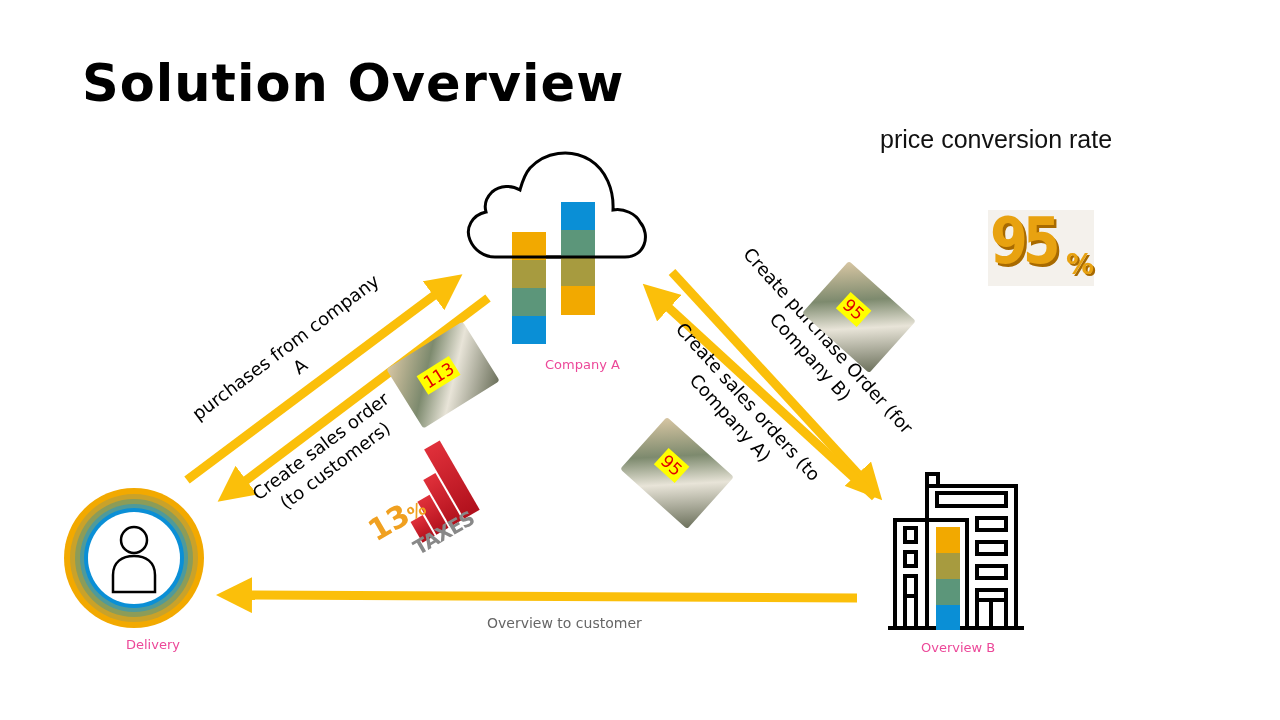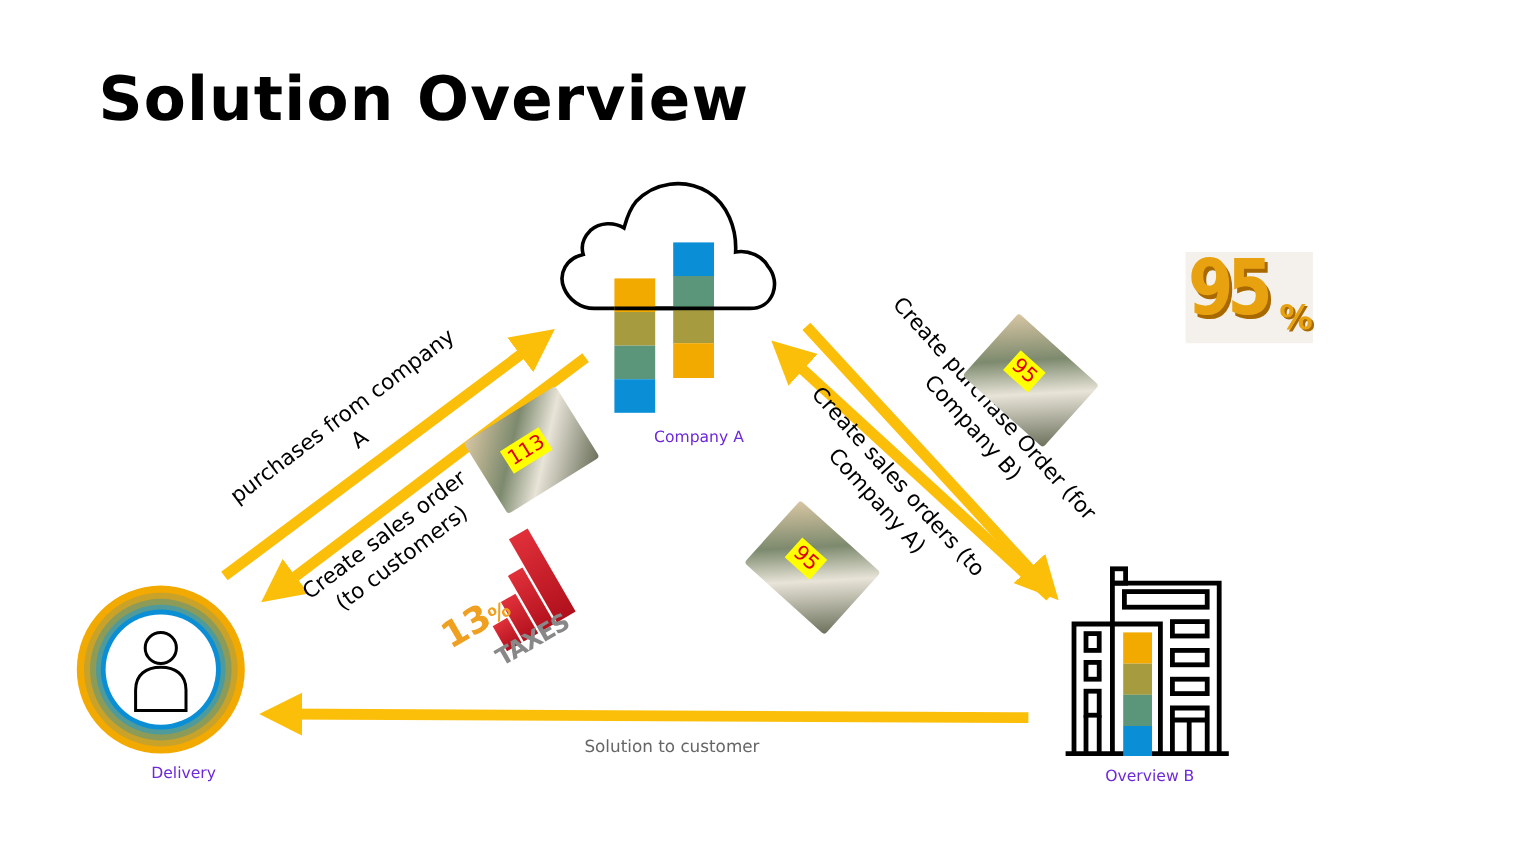--- a/index.html
+++ b/index.html
@@ -1,39 +1,40 @@
 <!DOCTYPE html>
 <html><head>
 <meta charset="utf-8">
 <style>
   html, body { margin:0; padding:0; background:#ffffff; }
   body { width:1280px; height:720px; position:relative; overflow:hidden; font-family:"DejaVu Sans", sans-serif; }
   .title { position:absolute; left:82px; top:54px; font-size:51px; font-weight:bold; color:#000; letter-spacing:1px; font-family:"DejaVu Sans", sans-serif; }
   .note { position:absolute; left:880px; top:122px; font-size:25px; line-height:35px; color:#111; font-family:"Liberation Sans", sans-serif; }
-  .lbl { position:absolute; font-size:13px; color:#6d28d9; font-family:"DejaVu Sans", sans-serif; }
+  .lbl { position:absolute; font-size:13px; color:#ec4899; font-family:"DejaVu Sans", sans-serif; }
   .delivery { position:absolute; left:487px; top:615px; font-size:14px; color:#666; font-family:"DejaVu Sans", sans-serif; }
   .rot { position:absolute; font-size:18px; color:#000; text-align:center; line-height:24px; font-family:"DejaVu Sans", sans-serif; white-space:nowrap; transform-origin:center center; }
   svg.diagram { position:absolute; left:0; top:0; }
   .money { position:absolute; width:90px; height:70px; border-radius:3px; overflow:hidden;
     background:linear-gradient(135deg,#d9c7a4 0%,#7d8a6e 35%,#e8e4d8 60%,#6a6f5a 100%); }
   .money .tag { position:absolute; left:22px; top:22px; background:#ffff00; color:#e00000; font-size:17px; padding:0 3px; font-family:"DejaVu Sans", sans-serif; line-height:22px; }
   .taxes { position:absolute; left:362px; top:452px; width:118px; height:100px; transform:rotate(-30deg); }
   .taxes .bar { position:absolute; bottom:14px; background:linear-gradient(#e0303a,#b0101c); }
   .taxes .pct { position:absolute; left:0; top:34px; font-size:30px; font-weight:bold; color:#f0a020; font-family:"DejaVu Sans", sans-serif; }
   .taxes .word { position:absolute; left:30px; bottom:0px; font-size:20px; font-weight:bold; color:#888; font-family:"DejaVu Sans", sans-serif; letter-spacing:-1px; }
   .big95 { position:absolute; left:988px; top:210px; width:106px; height:76px; background:#f4f1ec; }
   .big95 .num { position:absolute; left:2px; top:-6px; font-size:64px; font-weight:bold; color:#e8a210; font-family:"DejaVu Sans", sans-serif; letter-spacing:-6px; text-shadow:3px 3px 0 #a86a00; transform:scaleX(0.85); transform-origin:left; }
   .big95 .pc { position:absolute; left:78px; top:38px; font-size:28px; font-weight:bold; color:#e8a210; text-shadow:2px 2px 0 #a86a00; font-family:"DejaVu Sans", sans-serif; }
 </style>
 </head>
 <body>
 
 <div class="title">Solution Overview</div>
 
 <div class="note">
+  <div>price conversion rate</div>
 </div>
 
 <div class="big95">
   <span class="num">95</span>
   <span class="pc">%</span>
 </div>
 
 <svg class="diagram" width="1280" height="720" viewBox="0 0 1280 720">
   <defs>
     <marker id="ah" markerWidth="4" markerHeight="4" refX="2" refY="2" orient="auto" markerUnits="strokeWidth">
@@ -88,21 +89,21 @@
   </g>
   <rect x="936" y="527" width="24" height="26" fill="#f2a900"></rect>
   <rect x="936" y="553" width="24" height="26" fill="#a79b3f"></rect>
   <rect x="936" y="579" width="24" height="26" fill="#5c967a"></rect>
   <rect x="936" y="605" width="24" height="25" fill="#0a8fd6"></rect>
 </svg>
 
 <div class="lbl" style="left:545px; top:357px;">Company A</div>
 <div class="lbl" style="left:921px; top:640px;">Overview B</div>
 <div class="lbl" style="left:126px; top:637px;">Delivery</div>
-<div class="delivery">Solution to customer</div>
+<div class="delivery">Overview to customer</div>
 
 <div class="rot" style="left:178px; top:333px; width:230px; transform:rotate(-37deg);">
   <div>purchases from company</div>
   <div>A</div>
 </div>
 <div class="rot" style="left:238px; top:432px; width:180px; transform:rotate(-37deg);">
   <div>Create sales order</div>
   <div>(to customers)</div>
 </div>
 <div class="rot" style="left:694px; top:325px; width:250px; transform:rotate(48deg);">

